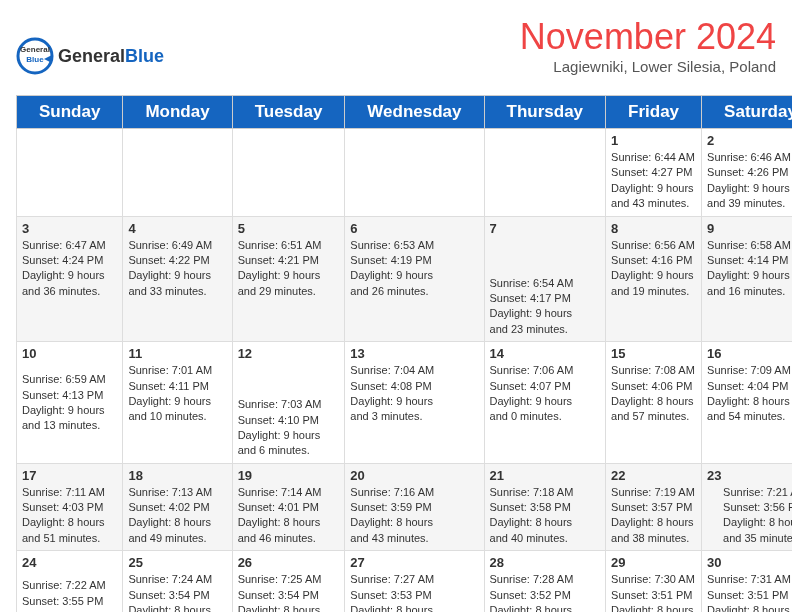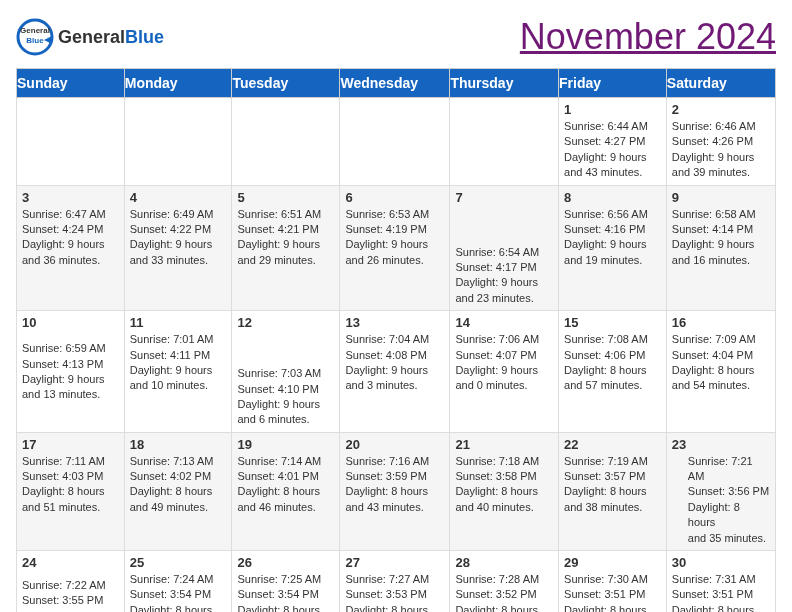--- a/index.html
+++ b/index.html
@@ -6,52 +6,51 @@
     body {
       font-family: Arial, sans-serif;
       background: #fff;
       width: 792px;
       min-height: 612px;
       padding: 16px;
     }
     .header-section {
       display: flex;
       justify-content: space-between;
-      align-items: center;
-      margin-bottom: 10px;
+      align-items: flex-end;
+      margin-bottom: 20px;
     }
     .logo {
       display: flex;
       flex-direction: column;
       align-items: flex-start;
     }
     .title-section {
       text-align: right;
     }
     .month-title {
       font-size: 36px;
       font-weight: normal;
-      color: #701a75;
-      text-decoration: underline;
+      color: #ef4444;
     }
     .location-title {
       font-size: 15px;
       color: #555;
     }
     .calendar {
       width: 100%;
       border-collapse: collapse;
       font-size: 11px;
     }
     .calendar th {
       background-color: #1565c0;
       color: #fff;
       text-align: left;
-      padding: 6px 0;
-      font-size: 14px;
+      padding: 6px 22px;
+      font-size: 17px;
       font-weight: bold;
       border: 1px solid #ccc;
     }
     .calendar td {
       border: 1px solid #ddd;
       vertical-align: top;
       padding: 4px 5px;
       width: 113px;
       min-height: 80px;
       background: #fff;
@@ -92,20 +91,21 @@
         <text x="19" y="25" text-anchor="middle" font-size="8" fill="#1565c0" font-weight="bold">Blue</text>
         <path d="M28 22 L36 18 L36 26 Z" fill="#1565c0"></path>
       </svg>
       <div>
         <span style="font-size:18px;font-weight:bold;color:#333;">General</span><span style="font-size:18px;font-weight:bold;color:#1565c0;">Blue</span>
       </div>
     </div>
   </div>
   <div class="title-section">
     <div class="month-title">November 2024</div>
+    <div class="location-title">Lagiewniki, Lower Silesia, Poland</div>
   </div>
 </div>
 
 <table class="calendar">
   <thead>
     <tr>
     <th>Sunday</th>
         <th>Monday</th>
         <th>Tuesday</th>
         <th>Wednesday</th>

